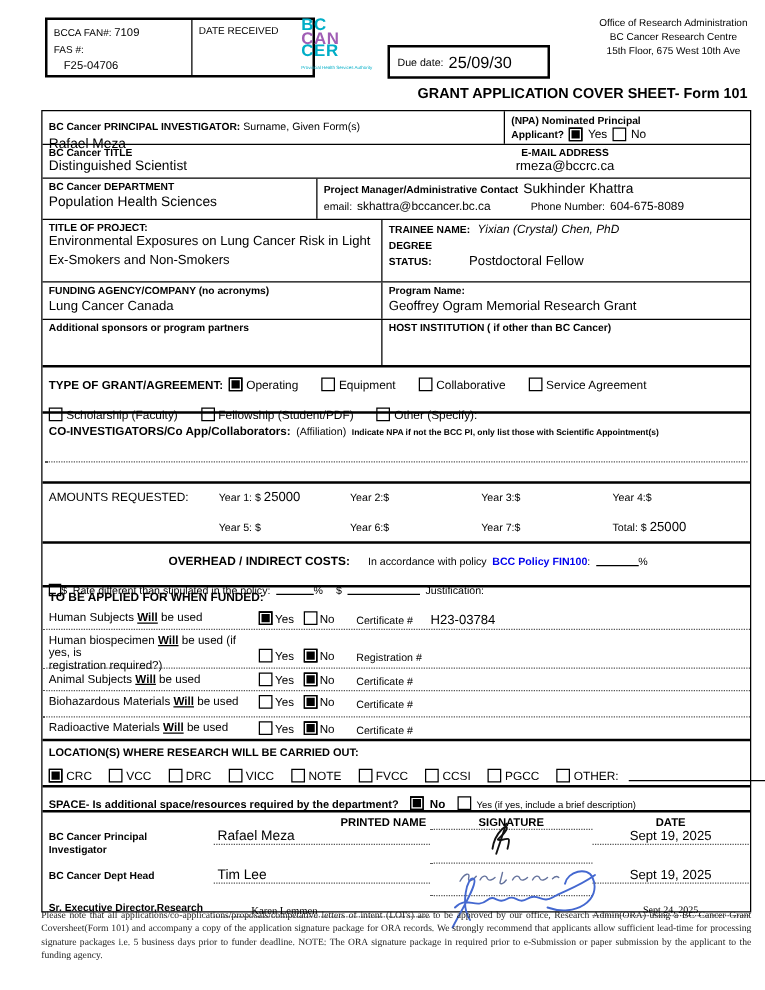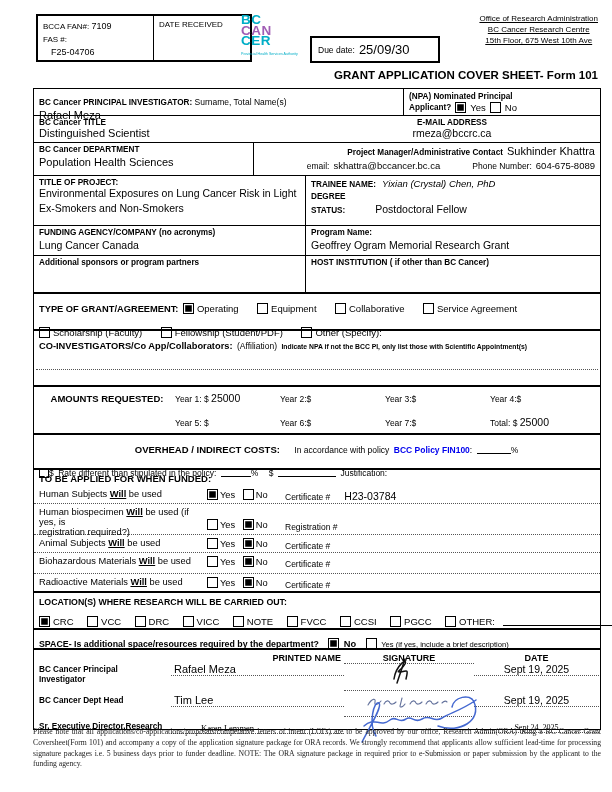--- a/index.html
+++ b/index.html
@@ -15,21 +15,21 @@
   .fas-val { margin-left:8px; font-size:9px; }
 
   .logo { position:absolute; left:241px; top:15px; font-weight:800; font-size:13.5px; line-height:10.5px; letter-spacing:.5px; }
   .logo .t { color:#00AEC7; } .logo .p { color:#A05EB5; }
   .logo-tag { position:absolute; left:241px; top:52px; font-size:3.6px; color:#00AEC7; white-space:nowrap; }
 
   .duebox { position:absolute; left:310px; top:36px; width:130px; height:27px; border:2px solid #000; display:flex; align-items:center; padding:0 6px; gap:4px; }
   .due-label { font-size:8.5px; }
   .due-val { font-size:13px; }
 
-  .office { position:absolute; right:14px; top:14px; font-size:8px; line-height:1.35; text-align:center;text-decoration:underline; }
+  .office { position:absolute; right:14px; top:14px; font-size:8px; line-height:1.35; text-align:center; }
 
   .form-title { position:absolute; right:14px; top:69px; font-weight:bold; font-size:11.5px; }
 
   
   .main { position:absolute; left:33px; top:88px; width:568px; border:1.5px solid #000; background:#fff; }
   .row { display:flex; border-top:1.5px solid #000; position:relative; }
   .row:first-child { border-top:none; }
   .row.thick { border-top:2px solid #000; }
   .cell { padding:2px 5px; }
   .rb { border-right:1.5px solid #000; }
@@ -48,24 +48,24 @@
 
   
   .r1 { height:26px; } .r2 { height:27px; } .r3 { height:33px; }
   .r4 { height:50px; } .r5 { height:30px; } .r6 { height:37px; }
   .r7 { height:37px; } .r8 { height:56px; } .r9 { height:48px; }
   .r10 { height:35px; } .r11 { height:123px; } .r12 { height:37px; }
   .r13 { height:20px; } .r14 { height:81px; }
 
   .npa-cell { width:196px; font-size:8.2px; font-weight:bold; padding-top:3px; }
   .email-cell { flex:1; text-align:center; }
-  .pm-line { display:flex; align-items:baseline; gap:4px;justify-content:flex-end; }
+  .pm-line { display:flex; align-items:baseline; gap:4px; }
 
   .amt-line { display:flex; align-items:baseline; margin-top:3px; }
-  .amt-label { width:136px; font-weight:bold; font-size:9.5px;text-align:center; }
+  .amt-label { width:136px; font-weight:normal; font-size:9.5px; }
   .amt-col { width:105px; font-size:8.5px; }
   .amt-col b { font-weight:normal; font-size:10.5px; }
 
   .f-row { display:flex; align-items:flex-start; padding:3px 5px 1px 5px; }
   .f-text { width:168px; font-size:9.3px; }
   .f-check { width:78px; font-size:9.3px; white-space:nowrap; }
   .f-check .cb { margin-right:2px; }
   .f-cert { font-size:8.5px; padding-top:1px; }
   .f-cert .cv { font-size:10.5px; margin-left:14px; }
   .u { text-decoration:underline; font-weight:bold; }
@@ -119,21 +119,21 @@
     <div>BC Cancer Research Centre</div>
     <div>15th Floor, 675 West 10th Ave</div>
   </div>
 
   <div class="form-title">GRANT APPLICATION COVER SHEET- Form 101</div>
 
   <div class="main">
 
     <div class="row r1">
       <div class="cell rb" style="flex:1;">
-        <span class="lb">BC Cancer PRINCIPAL INVESTIGATOR:</span><span class="sm"> Surname, Total Name(s)</span>
+        <span class="lb">BC Cancer PRINCIPAL INVESTIGATOR:</span><span class="sm"> Surname, Given Form(s)</span>
         <div class="val" style="margin-top:0px;">Rafael Meza</div>
       </div>
       <div class="cell npa-cell">
         <div>(NPA) Nominated Principal</div>
         <div style="display:flex;align-items:center;gap:4px;margin-top:1px;">
           <span>Applicant?</span>
           <span class="cb checked"></span>
           <span style="font-weight:normal;font-size:9.5px;">Yes</span>
           <span class="cb"></span>
           <span style="font-weight:normal;font-size:9.5px;">No</span>

